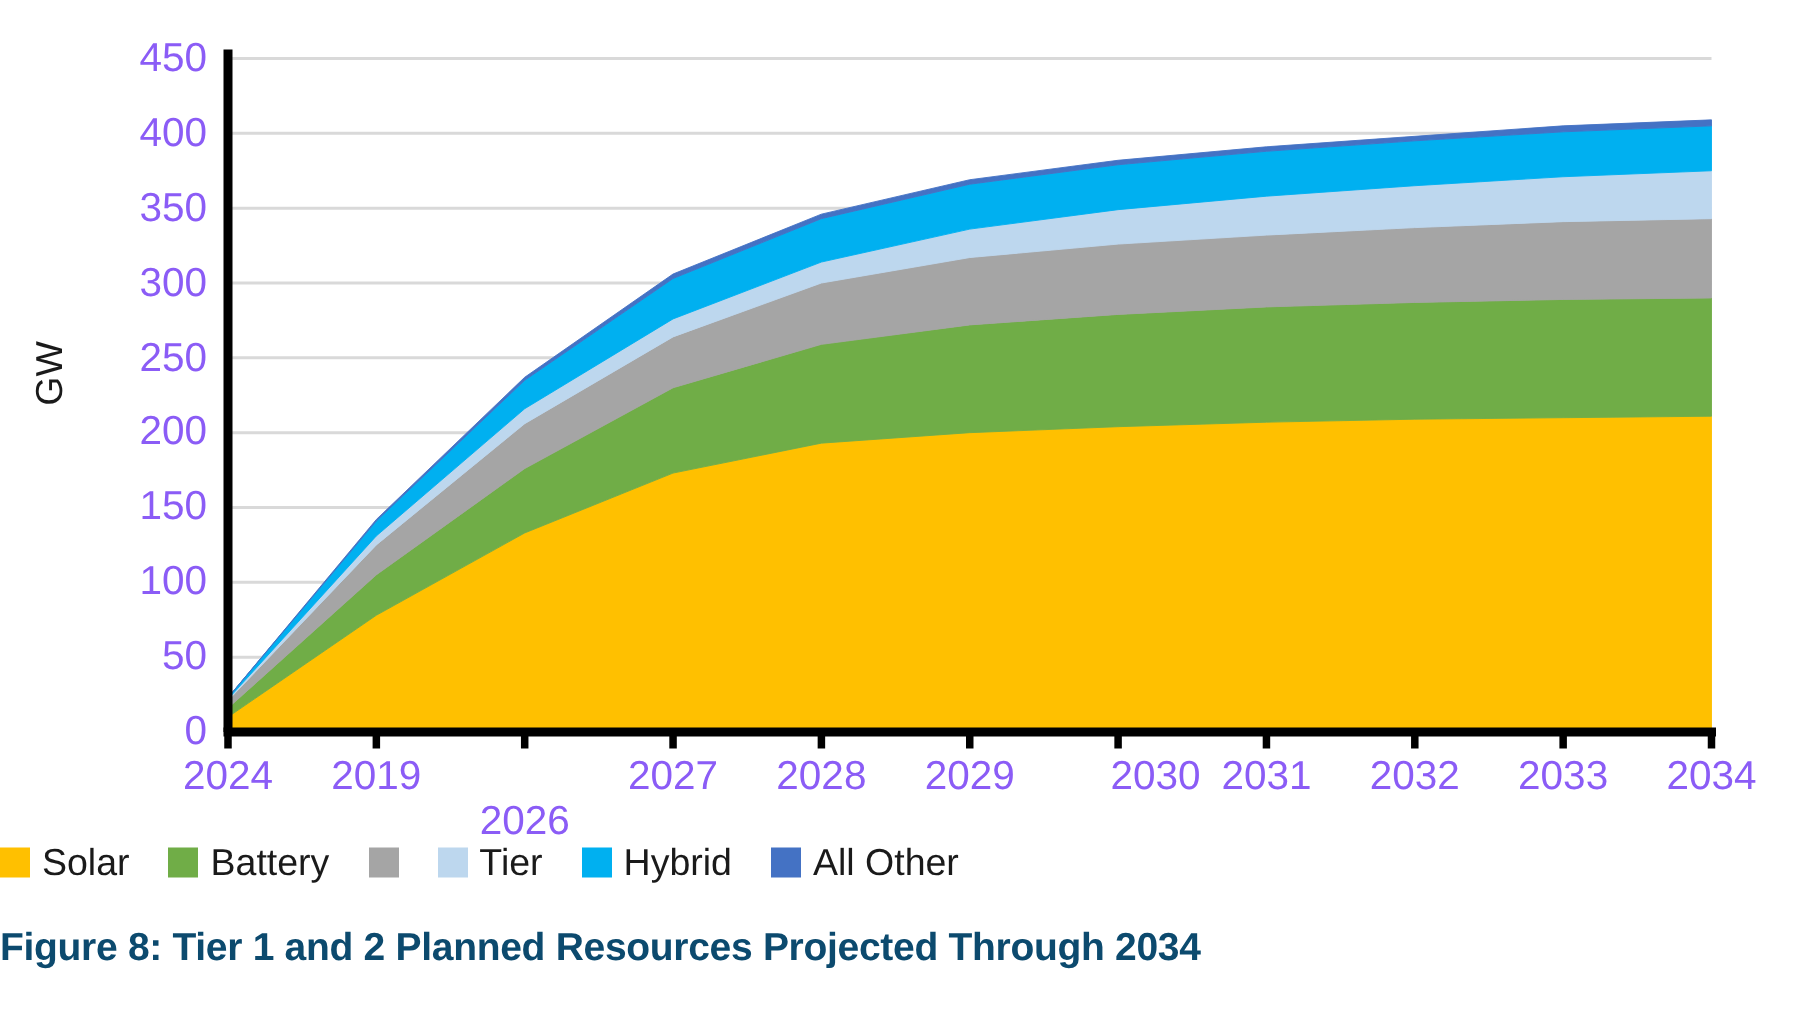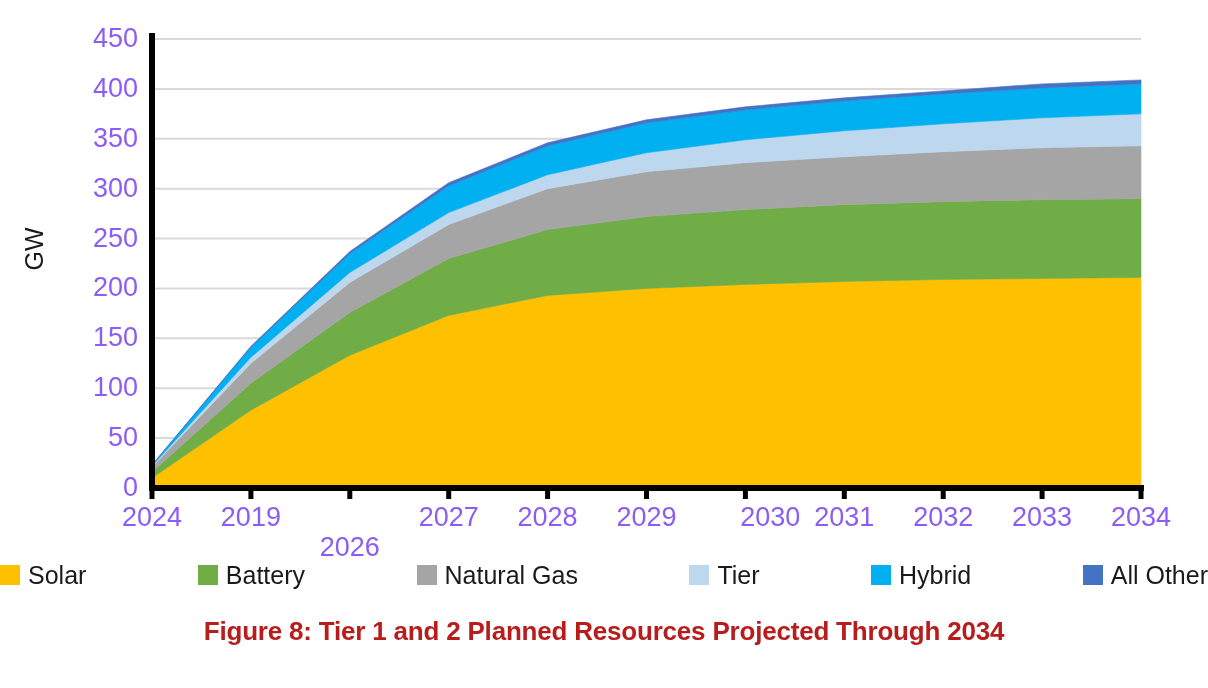--- a/index.html
+++ b/index.html
@@ -77,21 +77,21 @@
 
   
   #legend {
     position: absolute;
     left: 0;
     top: 555px;
     width: 1208px;
     height: 40px;
     display: flex;
     flex-direction: row;
-    justify-content: space-between;
+    justify-content: flex-start;
     align-items: center;
     gap: 26px;
   }
   .legend-item {
     display: flex;
     flex-direction: row;
     align-items: center;
     gap: 8px;
   }
   .legend-swatch {
@@ -105,24 +105,23 @@
     white-space: nowrap;
     line-height: 1;
   }
 
   
   #figure-caption {
     position: absolute;
     left: 0;
     top: 616px;
     width: 1208px;
-    text-align: center;
     font-size: 26px;
     font-weight: bold;
-    color: #b91c1c;
+    color: #0c4a6e;
     white-space: nowrap;
     letter-spacing: -0.2px;
   }
 </style>
 </head>
 <body>
 
 <div id="figure-root">
 
   <div id="chart-area">
@@ -191,21 +190,20 @@
       <div class="legend-item">
         <span class="legend-swatch" style="background: rgb(255, 192, 0);"></span>
         <span class="legend-text">Solar</span>
       </div>
       <div class="legend-item">
         <span class="legend-swatch" style="background: rgb(112, 173, 71);"></span>
         <span class="legend-text">Battery</span>
       </div>
       <div class="legend-item">
         <span class="legend-swatch" style="background: rgb(165, 165, 165);"></span>
-        <span class="legend-text">Natural Gas</span>
       </div>
       <div class="legend-item">
         <span class="legend-swatch" style="background: rgb(189, 215, 238);"></span>
         <span class="legend-text">Tier</span>
       </div>
       <div class="legend-item">
         <span class="legend-swatch" style="background: rgb(0, 176, 240);"></span>
         <span class="legend-text">Hybrid</span>
       </div>
       <div class="legend-item">

